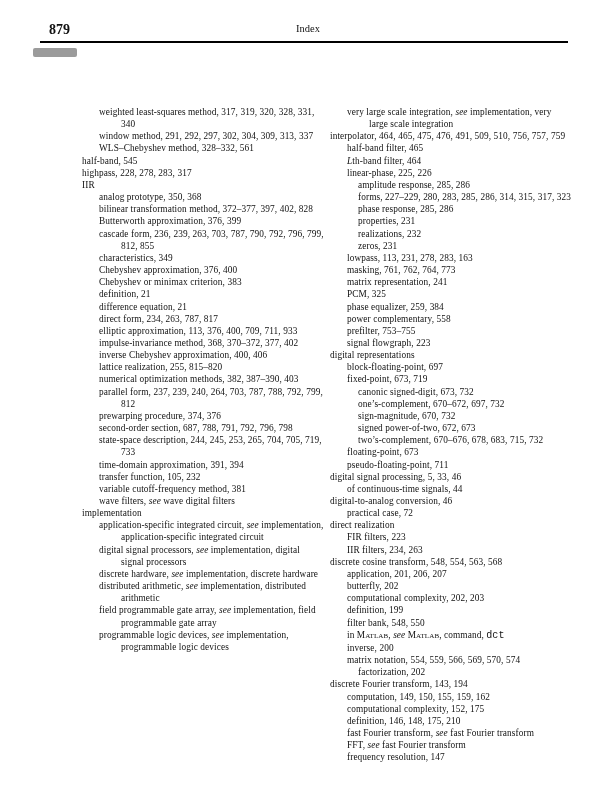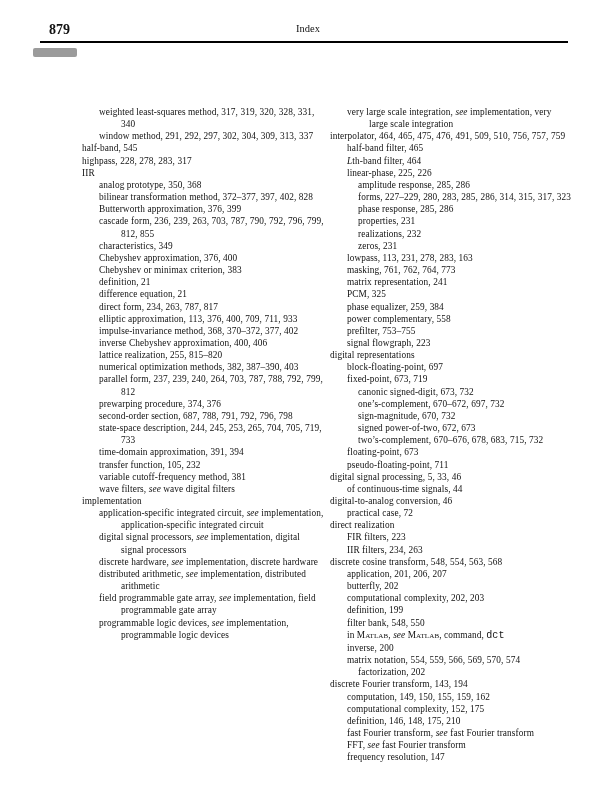--- a/index.html
+++ b/index.html
@@ -58,20 +58,21 @@
 
 <div class="page">
   <div class="page-number">879</div>
   <div class="page-title">Index</div>
   <div class="header-rule"></div>
   <div class="margin-marker"></div>
   <main class="columns">
     <div class="col">
         <div class="entry level-1">weighted least-squares method, 317, 319, 320, 328, 331, 340</div>
         <div class="entry level-1">window method, 291, 292, 297, 302, 304, 309, 313, 337</div>
+        <div class="entry level-1">WLS–Chebyshev method, 328–332, 561</div>
         <div class="entry level-0">half-band, 545</div>
         <div class="entry level-0">highpass, 228, 278, 283, 317</div>
         <div class="entry level-0">IIR</div>
         <div class="entry level-1">analog prototype, 350, 368</div>
         <div class="entry level-1">bilinear transformation method, 372–377, 397, 402, 828</div>
         <div class="entry level-1">Butterworth approximation, 376, 399</div>
         <div class="entry level-1">cascade form, 236, 239, 263, 703, 787, 790, 792, 796, 799, 812, 855</div>
         <div class="entry level-1">characteristics, 349</div>
         <div class="entry level-1">Chebyshev approximation, 376, 400</div>
         <div class="entry level-1">Chebyshev or minimax criterion, 383</div>

